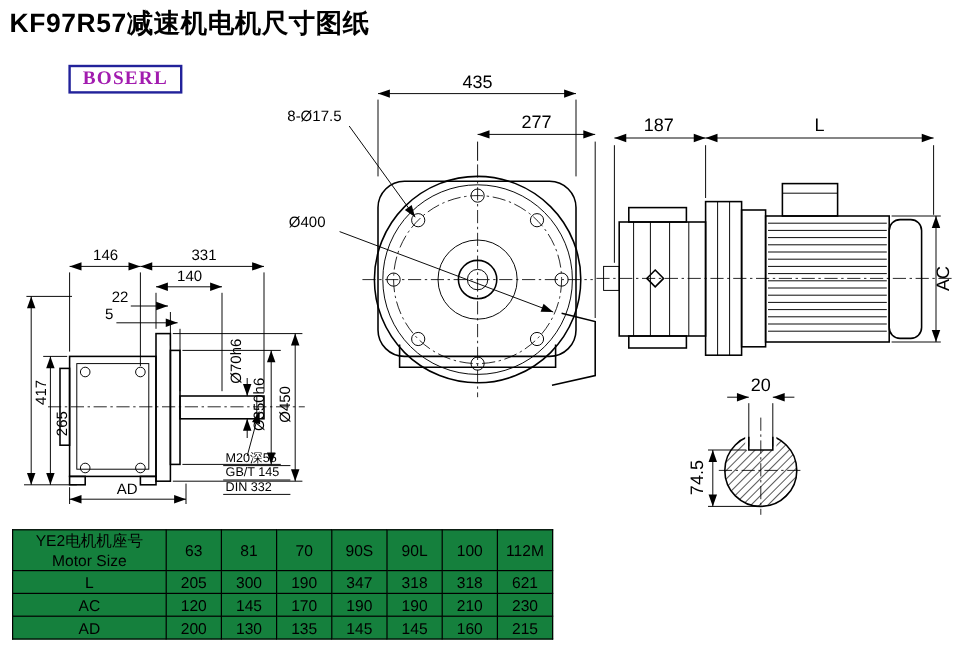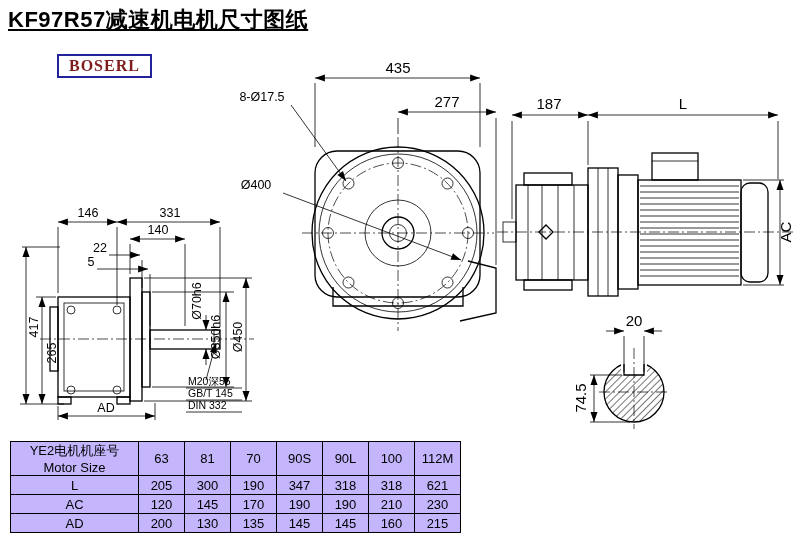--- a/index.html
+++ b/index.html
@@ -1,27 +1,27 @@
 <!DOCTYPE html>
 <html><head>
 <meta charset="utf-8">
 <style>
   * { margin:0; padding:0; box-sizing:border-box; }
   html,body { width:800px; height:540px; background:#ffffff; font-family:"Liberation Sans", sans-serif; position:relative; overflow:hidden; }
-  .title { position:absolute; top:5px; left:8px; font-size:22px; font-weight:bold; color:#000; letter-spacing:0.5px;text-decoration:underline; }
-  .logo { position:absolute; top:54px; left:57px; border:2px solid #22229a; color:#7f1d1d; font-family:"Liberation Serif", serif; font-weight:bold; font-size:16px; padding:1px 10px; letter-spacing:1px; background:#fff; z-index:2; }
+  .title { position:absolute; top:5px; left:8px; font-size:22px; font-weight:bold; color:#000; letter-spacing:0.5px; }
+  .logo { position:absolute; top:54px; left:57px; border:2px solid #22229a; color:#a21caf; font-family:"Liberation Serif", serif; font-weight:bold; font-size:16px; padding:1px 10px; letter-spacing:1px; background:#fff; z-index:2; }
   .drawing { position:absolute; top:35px; left:0; }
   .drawing text { font-size:12.5px; fill:#000; }
   .drawing .big { font-size:15px; }
   .drawing .small { font-size:10.5px; }
   .ol { fill:none; stroke:#000; stroke-width:1.3; }
   .thin { fill:none; stroke:#000; stroke-width:0.8; }
   .dim { fill:none; stroke:#000; stroke-width:0.8; }
   .cl { fill:none; stroke:#000; stroke-width:0.7; stroke-dasharray:11 3 2 3; }
-  .spec-table { position:absolute; left:10px; top:441px; border-collapse:collapse; table-layout:fixed; background:#c4b5fd; }
+  .spec-table { position:absolute; left:10px; top:441px; border-collapse:collapse; table-layout:fixed; background:#15803d; }
   .spec-table td { border:1px solid #000; text-align:center; font-size:13px; color:#000; height:19px; padding:0 2px; }
   .spec-table tr.hdr td { height:34px; }
 </style>
 </head>
 <body>
 
 <div class="title">KF97R57减速机电机尺寸图纸</div>
 <div class="logo">BOSERL</div>
 
 <svg class="drawing" width="800" height="405" viewBox="0 0 800 405">

